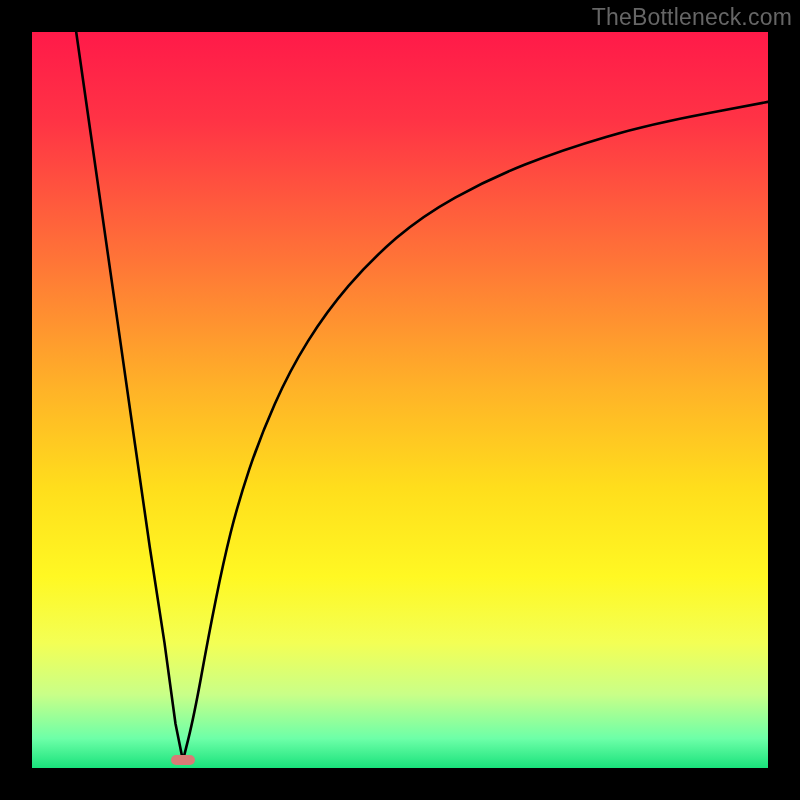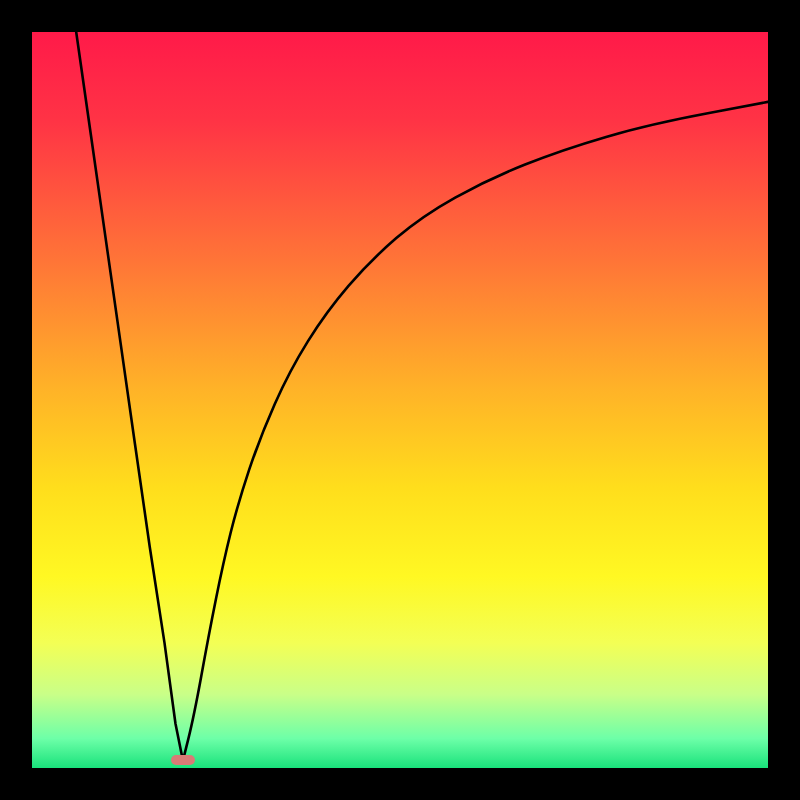--- a/index.html
+++ b/index.html
@@ -56,20 +56,21 @@
     font-weight: 500;
     letter-spacing: 0.2px;
     user-select: none;
   }
 </style>
 </head>
 <body>
 
 <div class="frame">
 
+  <div class="watermark">TheBottleneck.com</div>
 
   <div class="plot-area">
 
     <svg class="gradient" viewBox="0 0 736 736" preserveAspectRatio="none">
       <defs>
         <linearGradient id="bg-grad" x1="0" y1="0" x2="0" y2="1">
             <stop offset="0%" stop-color="#ff1a49"></stop>
             <stop offset="12%" stop-color="#ff3345"></stop>
             <stop offset="30%" stop-color="#ff7138"></stop>
             <stop offset="48%" stop-color="#ffb128"></stop>

